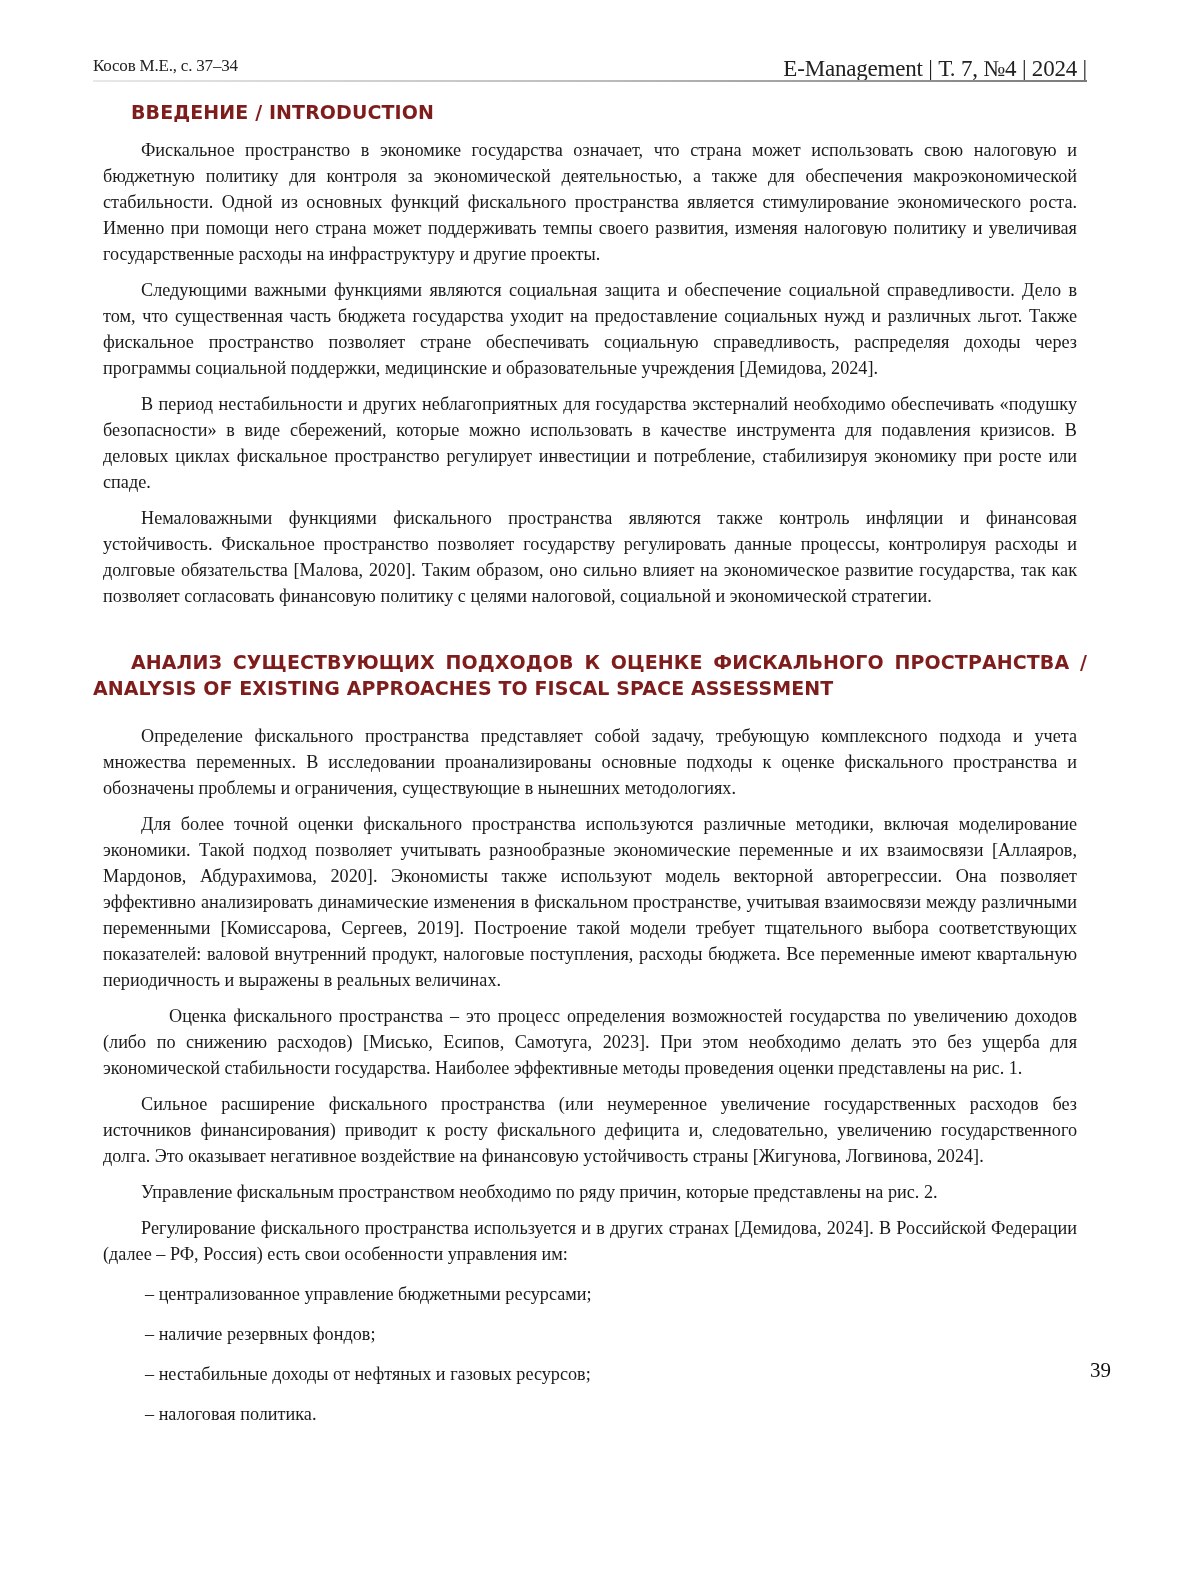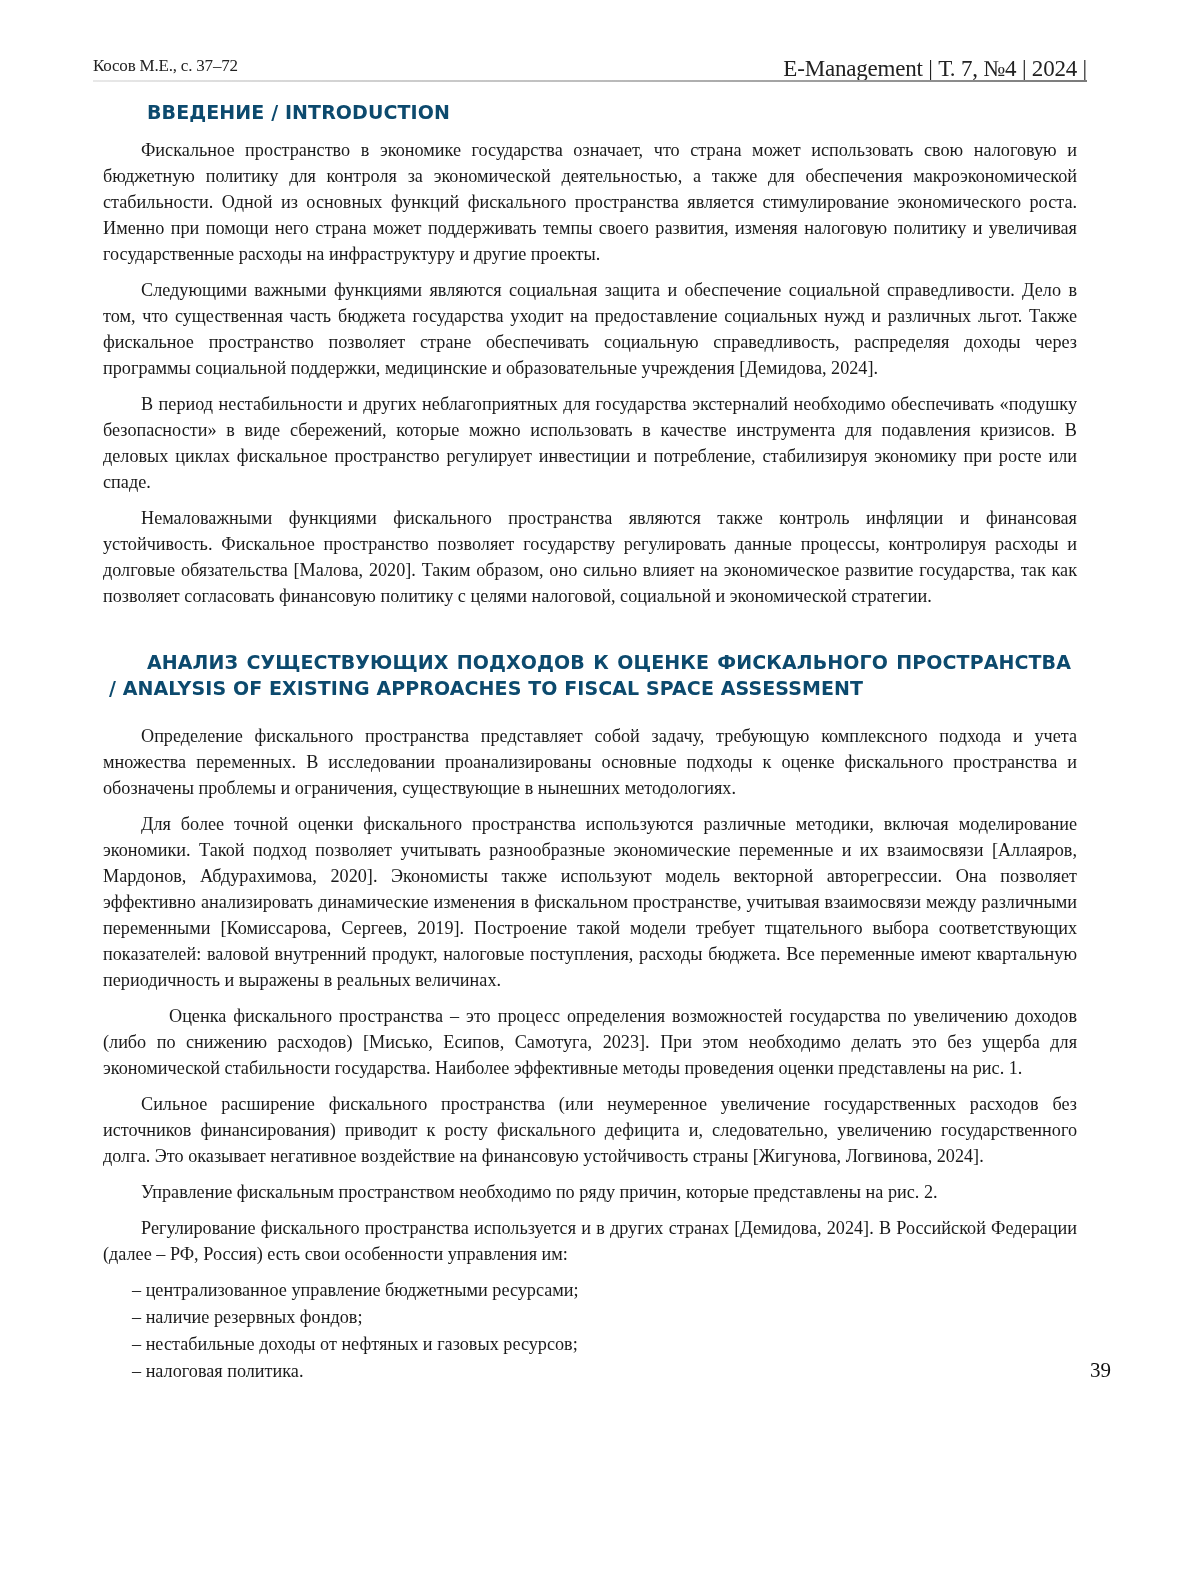--- a/index.html
+++ b/index.html
@@ -3,36 +3,36 @@
   <meta charset="utf-8">
   <style>
     html, body { margin: 0; padding: 0; background: #ffffff; }
     body { width: 1200px; height: 1582px; position: relative; overflow: hidden; color: #1a1a1a; }
     .page { position: absolute; left: 0; top: 0; width: 1200px; height: 1582px; }
     .header { position: absolute; left: 93px; right: 113px; top: 56px; height: 26px; }
     .header .left { position: absolute; left: 0; top: 0; font-family: "Liberation Serif", serif; font-size: 17px; color: #222; letter-spacing: -0.2px; }
     .header .right { position: absolute; right: 0; top: 0; font-family: "Liberation Serif", serif; font-size: 23px; color: #222; letter-spacing: -0.2px; }
     .header-rule { position: absolute; left: 93px; width: 994px; top: 80px; height: 2px; background: linear-gradient(to right, #e8e8e8, #bdbdbd 50%, #7a7a7a); }
     .body { position: absolute; left: 93px; width: 994px; top: 96px; font-family: "Liberation Serif", serif; font-size: 18.2px; line-height: 26px; text-align: justify; color: #1a1a1a; }
-    h2 { font-family: "DejaVu Sans", sans-serif; font-weight: bold; font-size: 19px; line-height: 26px; margin: 16px; letter-spacing: 0.1px; color: #0c4a6e; }
+    h2 { font-family: "DejaVu Sans", sans-serif; font-weight: bold; font-size: 19px; line-height: 26px; margin: 0; letter-spacing: 0.1px; color: #7f1d1d; }
     h2.sec1 { padding-left: 38px; margin-top: 3px; margin-bottom: 12px; }
     h2.sec2 { text-indent: 38px; margin-top: 40px; margin-bottom: 22px; }
     p { margin: 10px; text-indent: 38px; }
     p.deep { text-indent: 66px; }
     ul.dash { list-style: none; margin: 0; padding: 0 0 0 38px; }
-    ul.dash li { margin: 1px; }
+    ul.dash li { margin: 14px; }
     ul.dash li::before { content: "– "; }
     .page-number { position: absolute; left: 1090px; top: 1358px; font-family: "Liberation Serif", serif; font-size: 21px; color: #111; }
   </style>
 </head>
 <body>
 
 <div class="page">
   <div class="header">
-    <span class="left">Косов М.Е., с. 37–72</span>
+    <span class="left">Косов М.Е., с. 37–34</span>
     <span class="right">E-Management | Т. 7, №4 | 2024 |</span>
   </div>
   <div class="header-rule"></div>
 
   <div class="body">
     <h2 class="sec1">ВВЕДЕНИЕ / INTRODUCTION</h2>
     <p>Фискальное пространство в экономике государства означает, что страна может использовать свою налоговую и бюджетную политику для контроля за экономической деятельностью, а также для обеспечения макроэкономической стабильности. Одной из основных функций фискального пространства является стимулирование экономического роста. Именно при помощи него страна может поддерживать темпы своего развития, изменяя налоговую политику и увеличивая государственные расходы на инфраструктуру и другие проекты.</p>
     <p>Следующими важными функциями являются социальная защита и обеспечение социальной справедливости. Дело в том, что существенная часть бюджета государства уходит на предоставление социальных нужд и различных льгот. Также фискальное пространство позволяет стране обеспечивать социальную справедливость, распределяя доходы через программы социальной поддержки, медицинские и образовательные учреждения [Демидова, 2024].</p>
     <p>В период нестабильности и других неблагоприятных для государства экстерналий необходимо обеспечивать «подушку безопасности» в виде сбережений, которые можно использовать в качестве инструмента для подавления кризисов. В деловых циклах фискальное пространство регулирует инвестиции и потребление, стабилизируя экономику при росте или спаде.</p>
     <p>Немаловажными функциями фискального пространства являются также контроль инфляции и финансовая устойчивость. Фискальное пространство позволяет государству регулировать данные процессы, контролируя расходы и долговые обязательства [Малова, 2020]. Таким образом, оно сильно влияет на экономическое развитие государства, так как позволяет согласовать финансовую политику с целями налоговой, социальной и экономической стратегии.</p>

